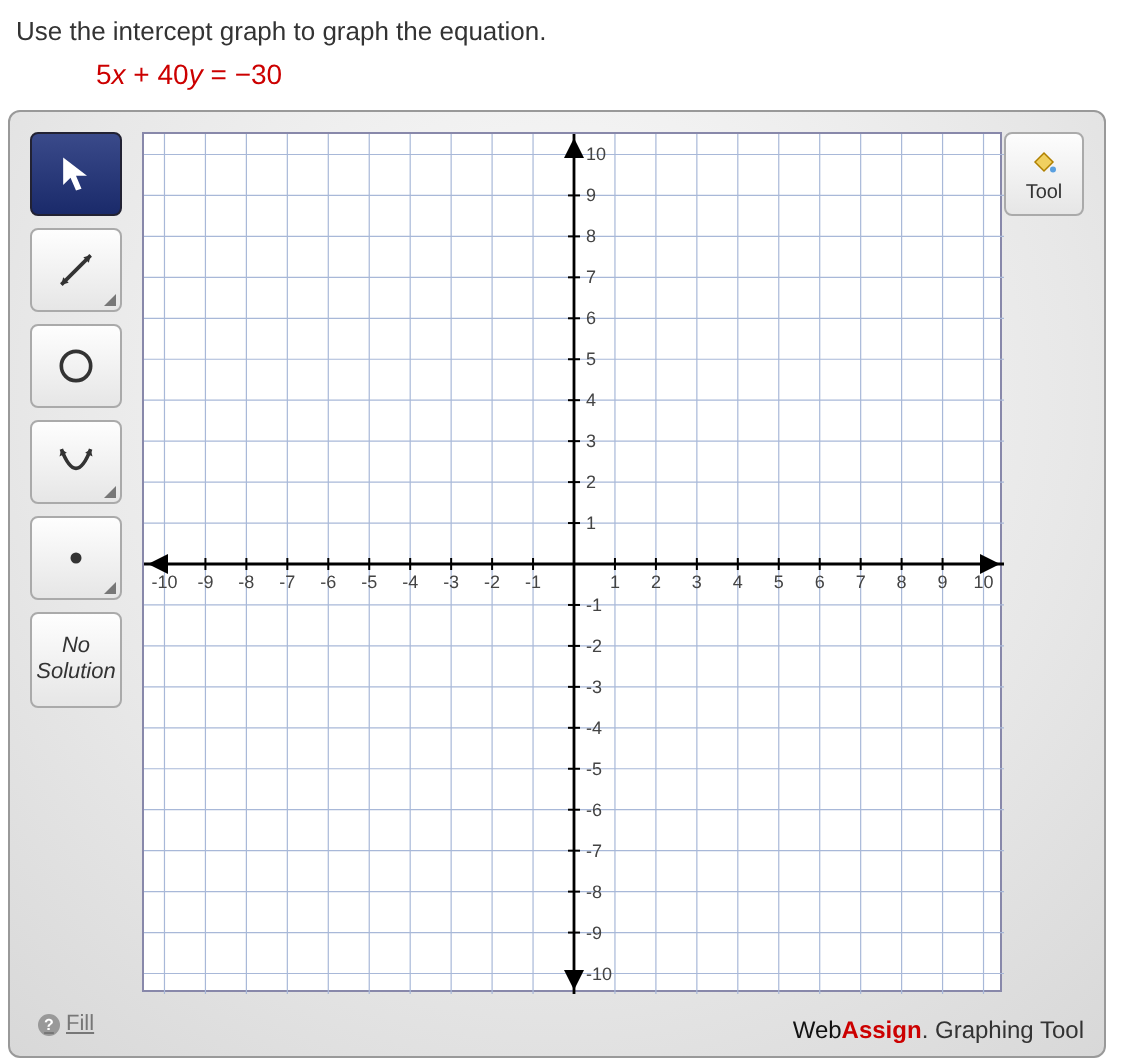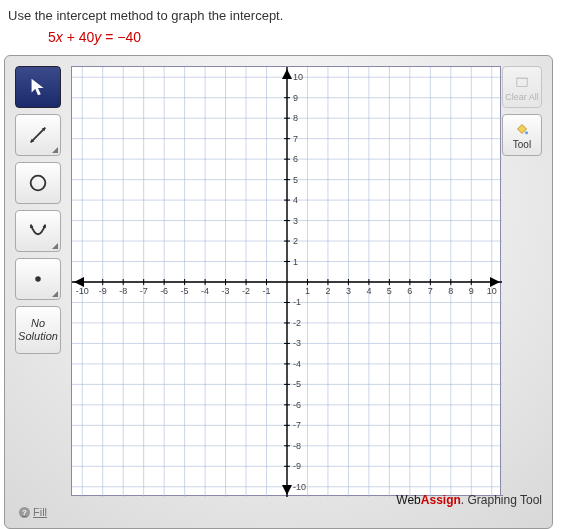--- a/index.html
+++ b/index.html
@@ -113,36 +113,36 @@
     gap: 3px;
   }
   .help-circle {
     width: 11px; height: 11px; border-radius: 50%;
     background: #999; color: #fff; font-size: 8px; line-height: 11px; text-align: center;
     font-weight: bold;
   }
   .brand {
     position: absolute;
     right: 10px;
-    bottom: 21px;
+    bottom: 6px;
     font-size: 12px;
     color: #333;
   }
   .brand .wa-web { color: #111; }
   .brand .wa-assign { color: #c00; font-weight: bold; }
   
   .tool-btn svg, .right-btn svg { width: 22px; height: 22px; }
   .right-btn svg { width: 18px; height: 18px; }
 </style>
 </head>
 <body>
 
-<div class="prompt">Use the intercept method to graph the intercept.</div>
+<div class="prompt">Use the intercept graph to graph the equation.</div>
 <div class="equation">
-  <span class="num">5</span><span>x</span><span class="num"> + </span><span class="num">40</span><span>y</span><span class="num"> = </span><span class="num">−40</span>
+  <span class="num">5</span><span>x</span><span class="num"> + </span><span class="num">40</span><span>y</span><span class="num"> = </span><span class="num">−30</span>
 </div>
 
 <div class="tool-frame">
 
   <div class="left-tools">
     <div class="tool-btn active" title="Pointer">
       <svg viewBox="0 0 24 24">
           <path d="M5 3 L5 18 L9 14 L12 21 L15 20 L12 13 L18 13 Z" fill="#fff"></path>
         </svg>
     </div>
@@ -173,27 +173,20 @@
         </svg>
       <div class="corner-tri"></div>
     </div>
     <div class="tool-btn wide">
       <span style="white-space:pre-line">No
 Solution</span>
     </div>
   </div>
 
   <div class="right-tools">
-    <div class="right-btn disabled">
-      <svg viewBox="0 0 24 24">
-          <rect x="5" y="7" width="14" height="11" rx="1" fill="none" stroke="#aaa" stroke-width="1.5"></rect>
-          <line x1="4" y1="7" x2="20" y2="7" stroke="#aaa" stroke-width="1.5"></line>
-        </svg>
-      <span class="lbl">Clear All</span>
-    </div>
     <div class="right-btn">
       <svg viewBox="0 0 24 24">
           <path d="M6 12 L12 6 L18 12 L12 18 Z" fill="#f0d060" stroke="#b08000" stroke-width="1"></path>
           <circle cx="18" cy="17" r="2" fill="#5aa0e0"></circle>
         </svg>
       <span class="fill-lbl">Tool</span>
     </div>
   </div>
 
   <div class="graph-area">

